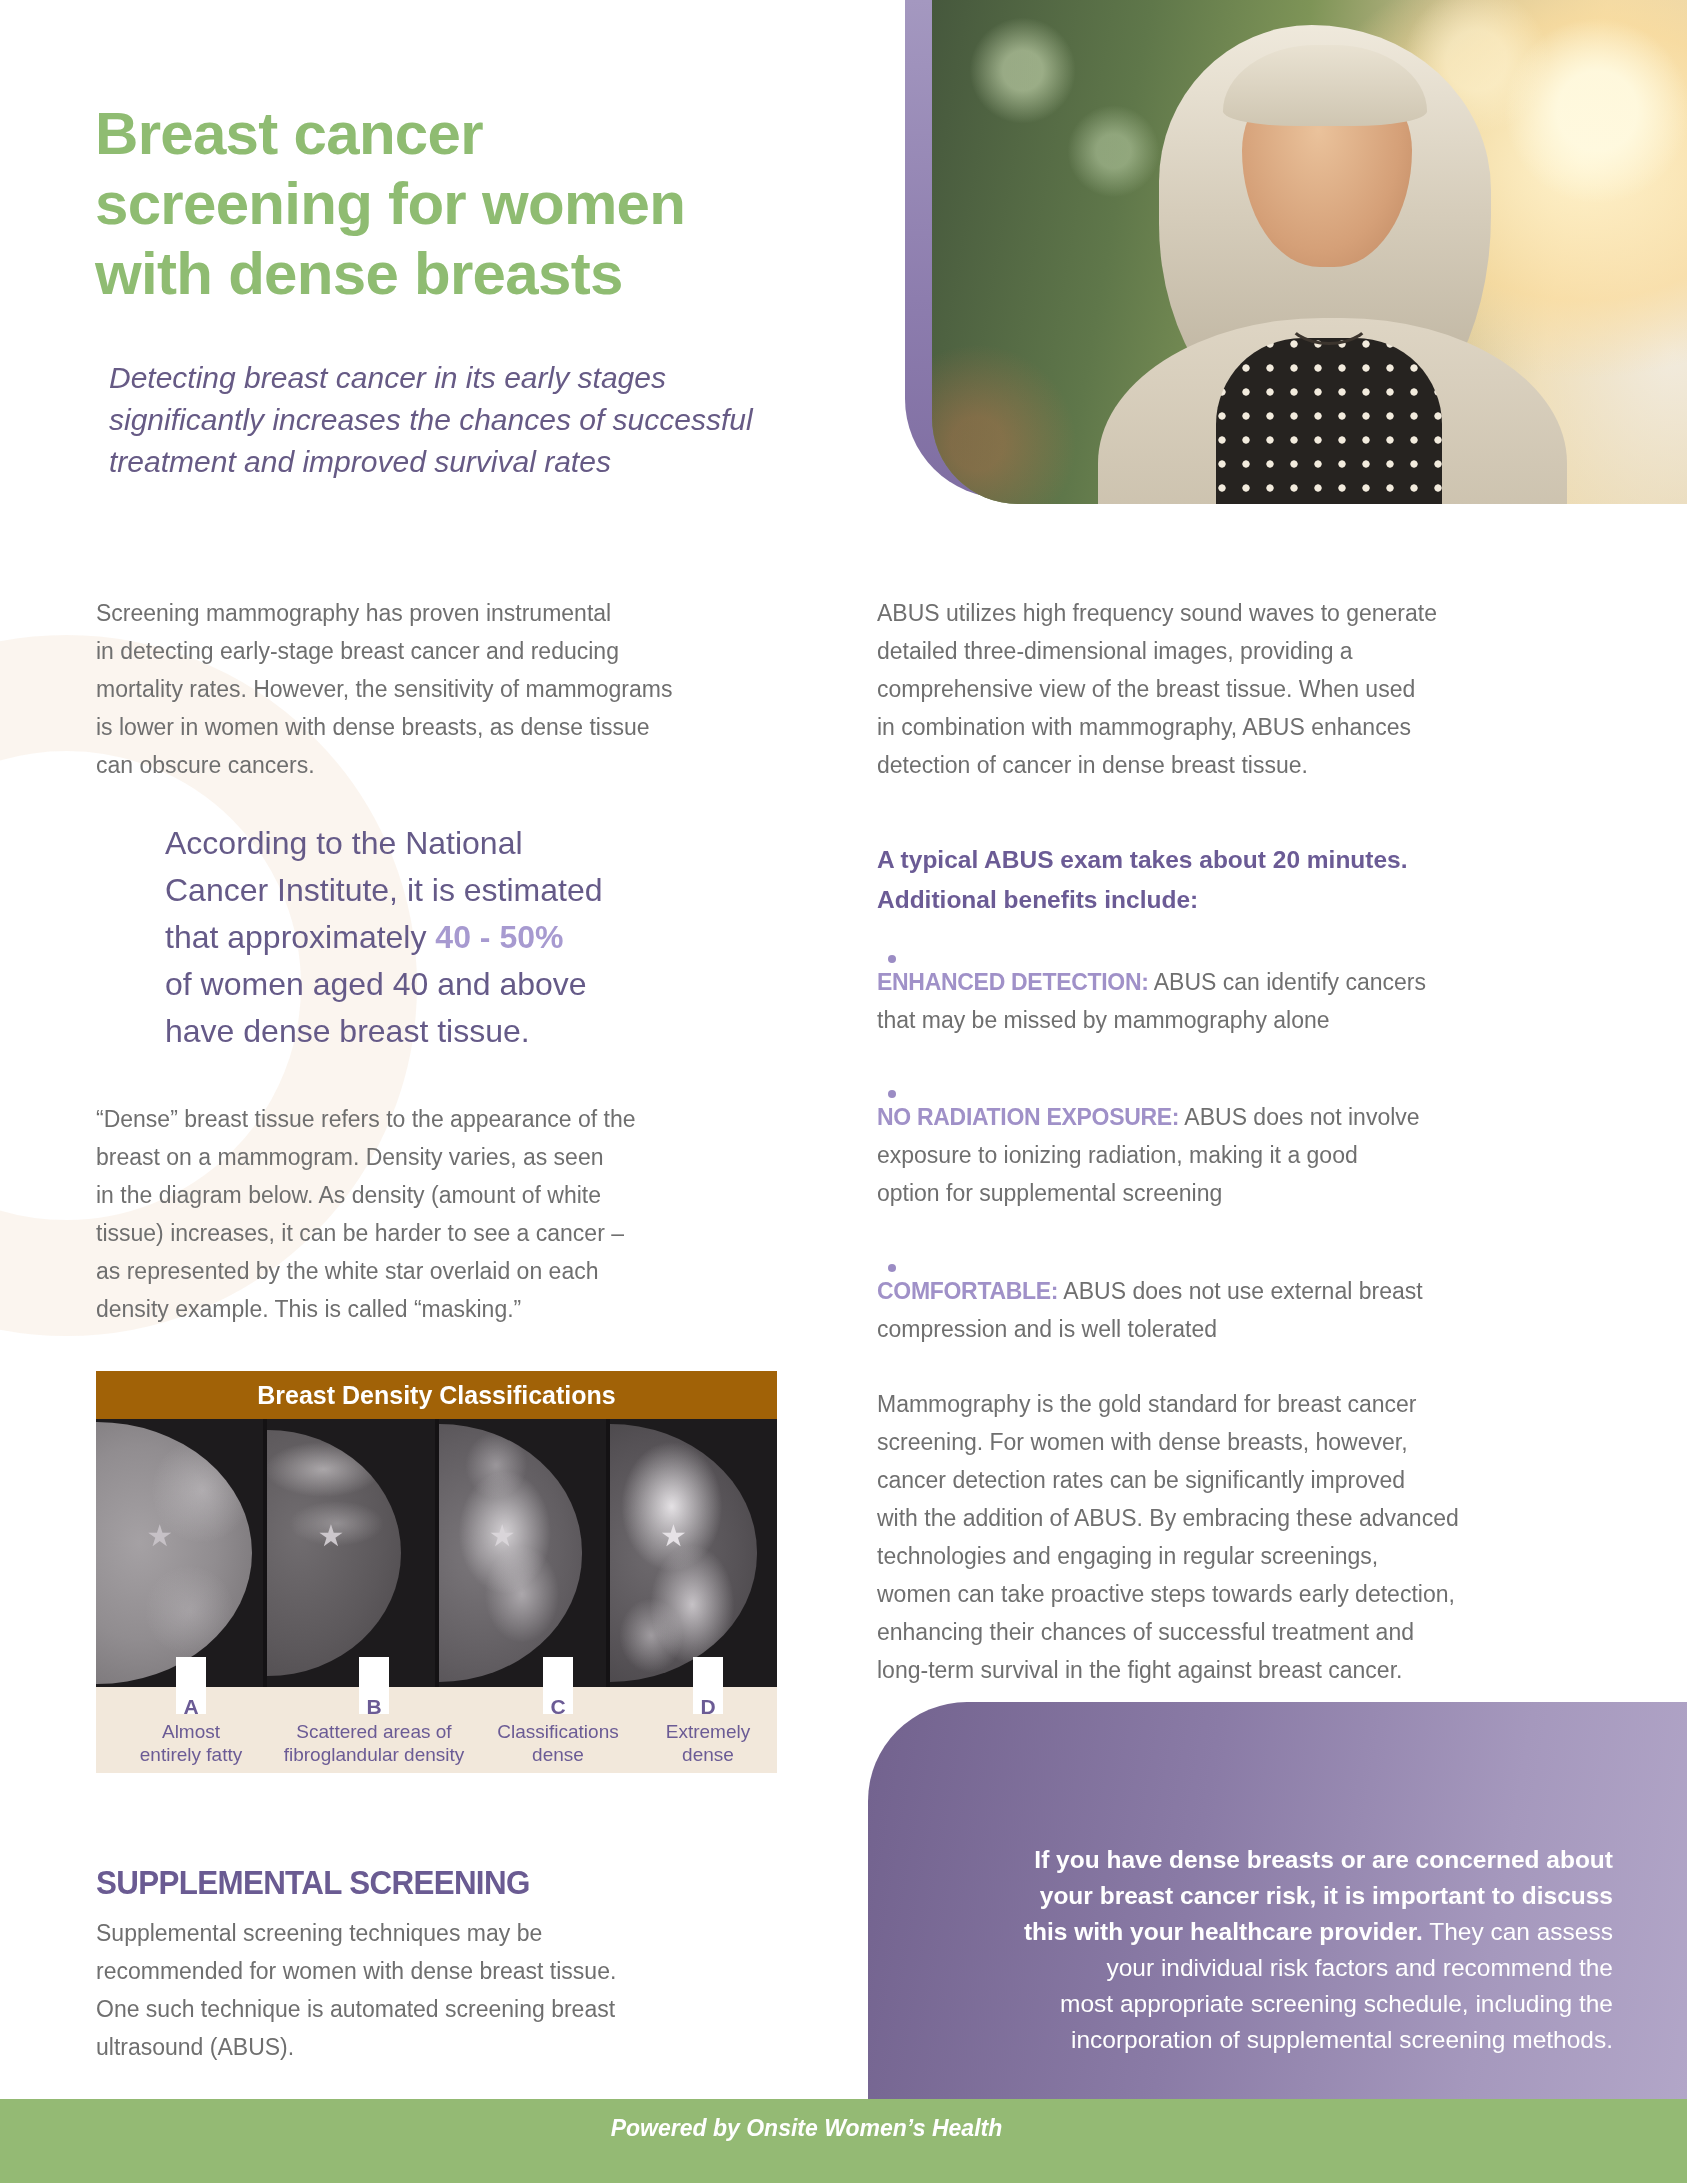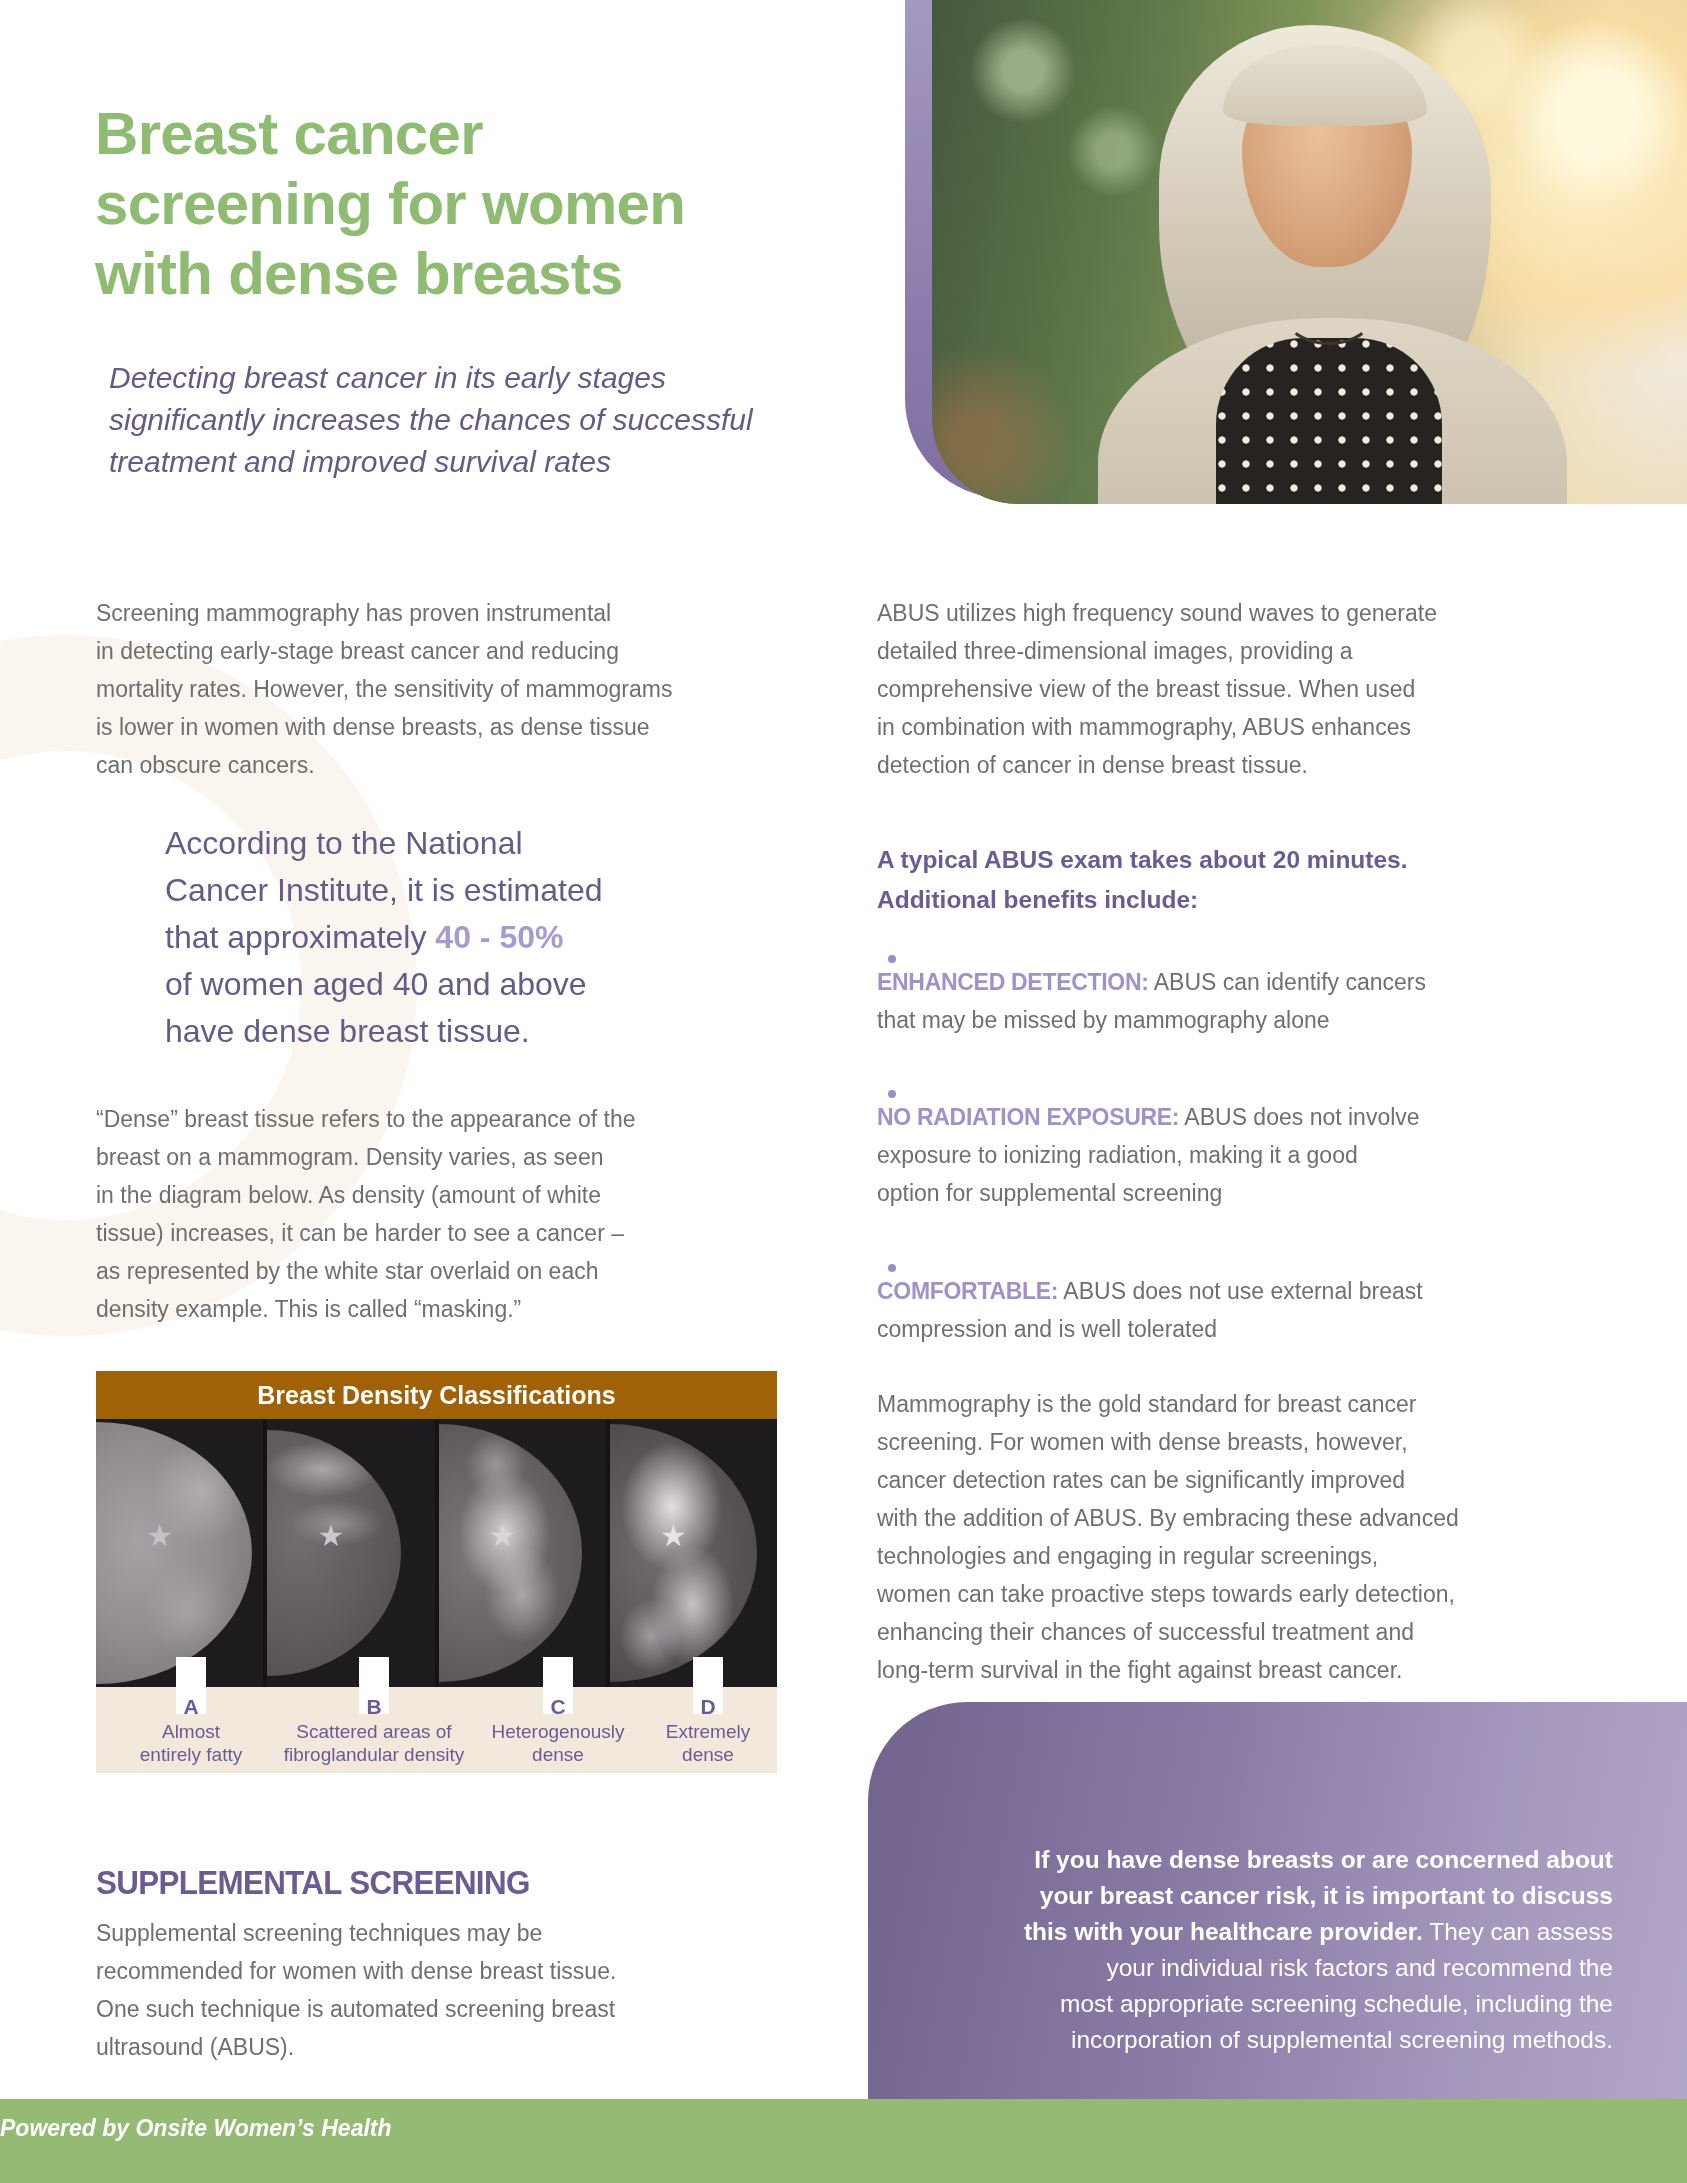--- a/index.html
+++ b/index.html
@@ -124,21 +124,21 @@
   
   .cta-box { position:absolute; left:868px; top:1702px; width:819px; height:397px;
              background:linear-gradient(100deg,#72628e 0%, #8a7ba6 40%, #a598bd 75%, #b2a6c8 100%);
              border-top-left-radius:99px; z-index:2;
              padding:140px 74px 0 93px; text-align:right; }
   .cta-text { font-size:24.5px; line-height:36px; color:#ffffff; white-space:pre-line; }
   .cta-bold { font-weight:bold; }
 
   
   .footer-bar { position:absolute; left:0; top:2099px; width:1687px; height:85px;
-                background:#94ba74; z-index:3; display:flex; justify-content:flex-start; }
+                background:#94ba74; z-index:3; display:flex; justify-content:center; }
   .footer-credit { margin:16px 74px 0 0; font-size:23px; font-weight:bold; font-style:italic; color:#ffffff; }
 </style>
 </head>
 <body>
 
 <div class="page">
 
   <div class="bg-ring"></div>
 
   <h1 class="title">Breast cancer
@@ -211,21 +211,21 @@
           <div class="dp-name">Almost
 entirely fatty</div>
         </div>
         <div class="dp-label lbl-b">
           <div class="dp-letter">B</div>
           <div class="dp-name">Scattered areas of
 fibroglandular density</div>
         </div>
         <div class="dp-label lbl-c">
           <div class="dp-letter">C</div>
-          <div class="dp-name">Heterogenously
+          <div class="dp-name">Classifications
 dense</div>
         </div>
         <div class="dp-label lbl-d">
           <div class="dp-letter">D</div>
           <div class="dp-name">Extremely
 dense</div>
         </div>
       </div>
     </div>
 

